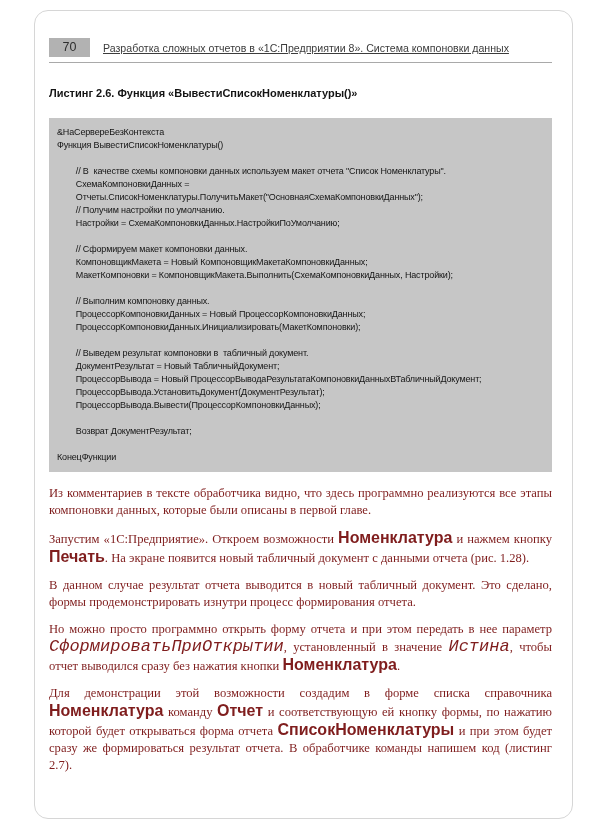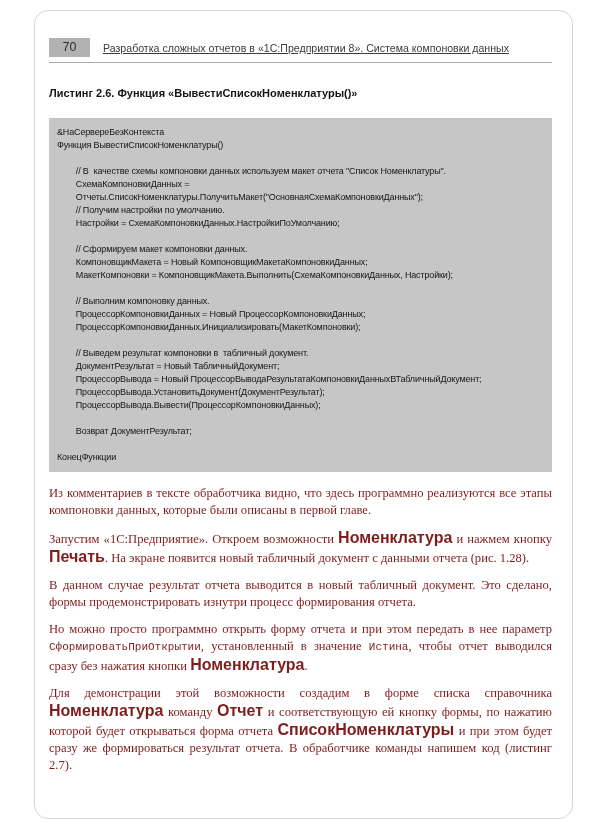--- a/index.html
+++ b/index.html
@@ -61,21 +61,22 @@
   }
   .para-first { margin-top:13px; }
 
   .seg-bold {
     font-family:"Liberation Sans", sans-serif;
     font-weight:bold;
     font-size:16px;
   }
   .seg-mono {
     font-family:"Liberation Mono", monospace;
-    font-size:11px;
+    font-size:17px;
+    font-style:italic;
   }
 </style>
 </head>
 <body>
 
 <div class="frame">
   <div class="content">
 
     <div class="header">
       <div class="pagenum">70</div>

